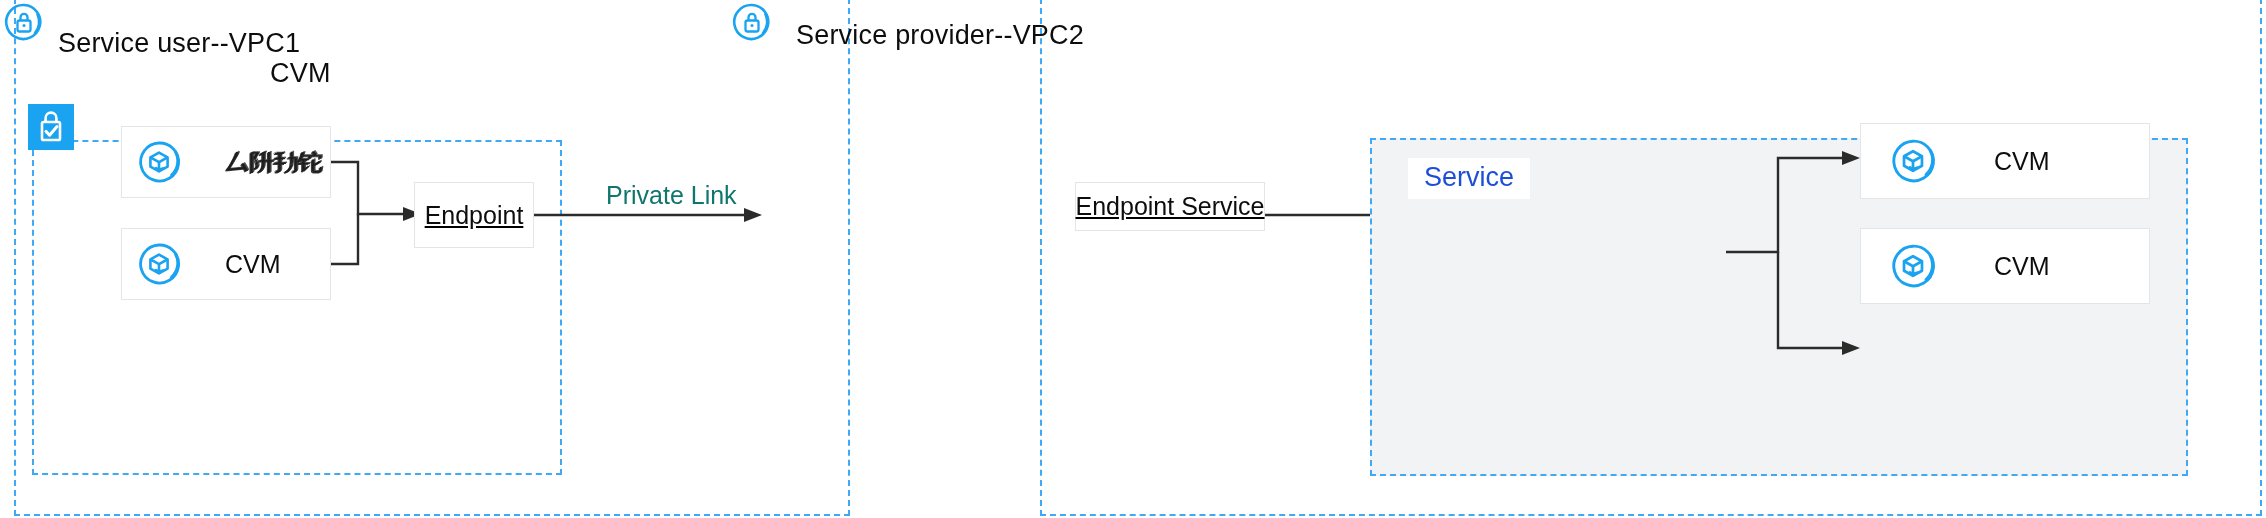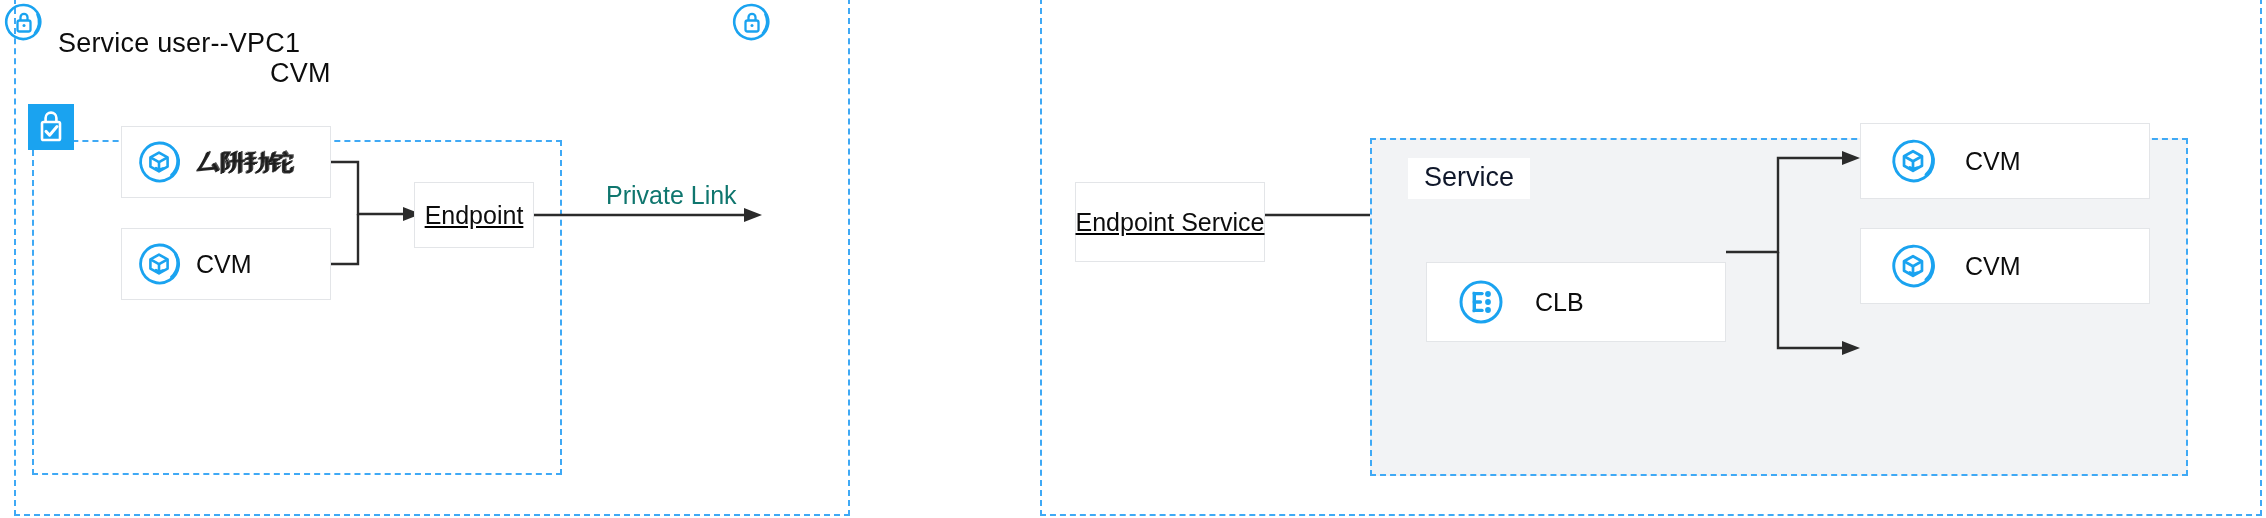--- a/index.html
+++ b/index.html
@@ -21,24 +21,24 @@
   
   .subnet{position:absolute;border:2px dashed #3fa9f5;box-sizing:border-box;background:transparent;}
   .subnet.left-subnet{left:32px;top:140px;width:530px;height:335px;}
   .subnet.right-subnet{left:1370px;top:138px;width:818px;height:338px;background:#f2f3f5;}
 
   
   .lock-chip{position:absolute;width:46px;height:46px;background:#1aa3f0;display:flex;align-items:center;justify-content:center;}
   .lock-chip svg{width:30px;height:32px;display:block;}
 
   
-  .service-chip{position:absolute;background:#ffffff;padding:4px 16px 6px 16px;font-size:27px;color:#0f172a;white-space:nowrap;}
+  .service-chip{position:absolute;background:#ffffff;padding:4px 16px 6px 16px;font-size:27px;color:#1d4ed8;white-space:nowrap;}
 
   
-  .card{position:absolute;background:#ffffff;border:1px solid #e3e5e8;box-sizing:border-box;display:flex;align-items:center;}
+  .card{position:absolute;background:#ffffff;border:1px solid #e3e5e8;box-sizing:border-box;display:flex;align-items:center;gap:29px;}
   .card .glyph{flex:0 0 auto;display:flex;align-items:center;justify-content:center;}
   .card .glyph svg{display:block;}
   .card .cap{font-size:25px;color:#0d0d0d;white-space:nowrap;}
 
   
   .card.textonly{justify-content:center;text-decoration:underline;}
   .card.textonly .cap{font-size:25px;}
 
   
   .glitch{font-size:25px;color:#1d1d1d;white-space:nowrap;position:relative;display:inline-block;
@@ -133,50 +133,36 @@
 
   <div class="lock-badge" style="left:732px;top:2px;">
     <svg viewBox="0 0 40 40">
       <path d="M33 10 A17 17 0 1 1 20 3 A17 17 0 0 1 33 10" fill="none" stroke="#1aa3f0" stroke-width="2.6" stroke-linecap="round"></path>
       <path d="M33.5 12.5 A17 17 0 0 1 31 31" fill="none" stroke="#1aa3f0" stroke-width="2.6" stroke-linecap="round"></path>
       <rect x="13.5" y="18.5" width="13" height="11" rx="2" fill="none" stroke="#1aa3f0" stroke-width="2.3"></rect>
       <path d="M16.5 18.5 v-3.2 a3.5 3.5 0 0 1 7 0 v3.2" fill="none" stroke="#1aa3f0" stroke-width="2.3"></path>
       <circle cx="20" cy="23.6" r="1.5" fill="#1aa3f0"></circle>
     </svg>
   </div>
+  <div class="vpc-title" style="left:796px;top:20px;">Service provider--VPC2</div>
 
-  <div class="card textonly" style="left:1075px;top:182px;width:190px;height:80px;">
+  <div class="card textonly" style="left:1075px;top:182px;width:190px;height:49px;">
     <span class="cap">Endpoint Service</span>
   </div>
 
   <div class="conn" style="left:1265px;top:200px;width:126px;height:30px;">
     <svg width="126" height="30" viewBox="0 0 126 30">
       <path d="M0 15 H110" fill="none" stroke="#2b2b2b" stroke-width="2.4"></path>
       <path d="M126 15 L108 8 L108 22 Z" fill="#2b2b2b"></path>
     </svg>
   </div>
 
   <div class="subnet right-subnet"></div>
   <div class="service-chip" style="left:1408px;top:158px;">Service</div>
 
-  <div class="card" style="left:1426px;top:262px;width:300px;height:80px;">
-    <span class="glyph" style="width:108px;">
-      <svg width="52" height="52" viewBox="0 0 52 52">
-        <circle cx="26" cy="26" r="20" fill="none" stroke="#1aa3f0" stroke-width="3"></circle>
-        <path d="M19.5 17.5 h-0.2 v17 h0.2" fill="none" stroke="#1aa3f0" stroke-width="3.4" stroke-linecap="round"></path>
-        <path d="M19.3 17.6 H27" fill="none" stroke="#1aa3f0" stroke-width="3.4" stroke-linecap="round"></path>
-        <path d="M19.3 26 H25.4" fill="none" stroke="#1aa3f0" stroke-width="3.4" stroke-linecap="round"></path>
-        <path d="M19.3 34.4 H27" fill="none" stroke="#1aa3f0" stroke-width="3.4" stroke-linecap="round"></path>
-        <circle cx="33" cy="18" r="2.9" fill="#1aa3f0"></circle>
-        <circle cx="33" cy="26" r="2.9" fill="#1aa3f0"></circle>
-        <circle cx="33" cy="34" r="2.9" fill="#1aa3f0"></circle>
-      </svg>
-    </span>
-    <span class="cap">CLB</span>
-  </div>
 
   <div class="conn" style="left:1726px;top:150px;width:134px;height:130px;">
     <svg width="134" height="130" viewBox="0 0 134 130">
       <path d="M0 102 H52 V8 H118" fill="none" stroke="#2b2b2b" stroke-width="2.4"></path>
       <path d="M52 102 V198 H118" fill="none" stroke="#2b2b2b" stroke-width="2.4"></path>
       <path d="M134 8 L116 1 L116 15 Z" fill="#2b2b2b"></path>
       <path d="M134 198 L116 191 L116 205 Z" fill="#2b2b2b"></path>
     </svg>
   </div>
 

